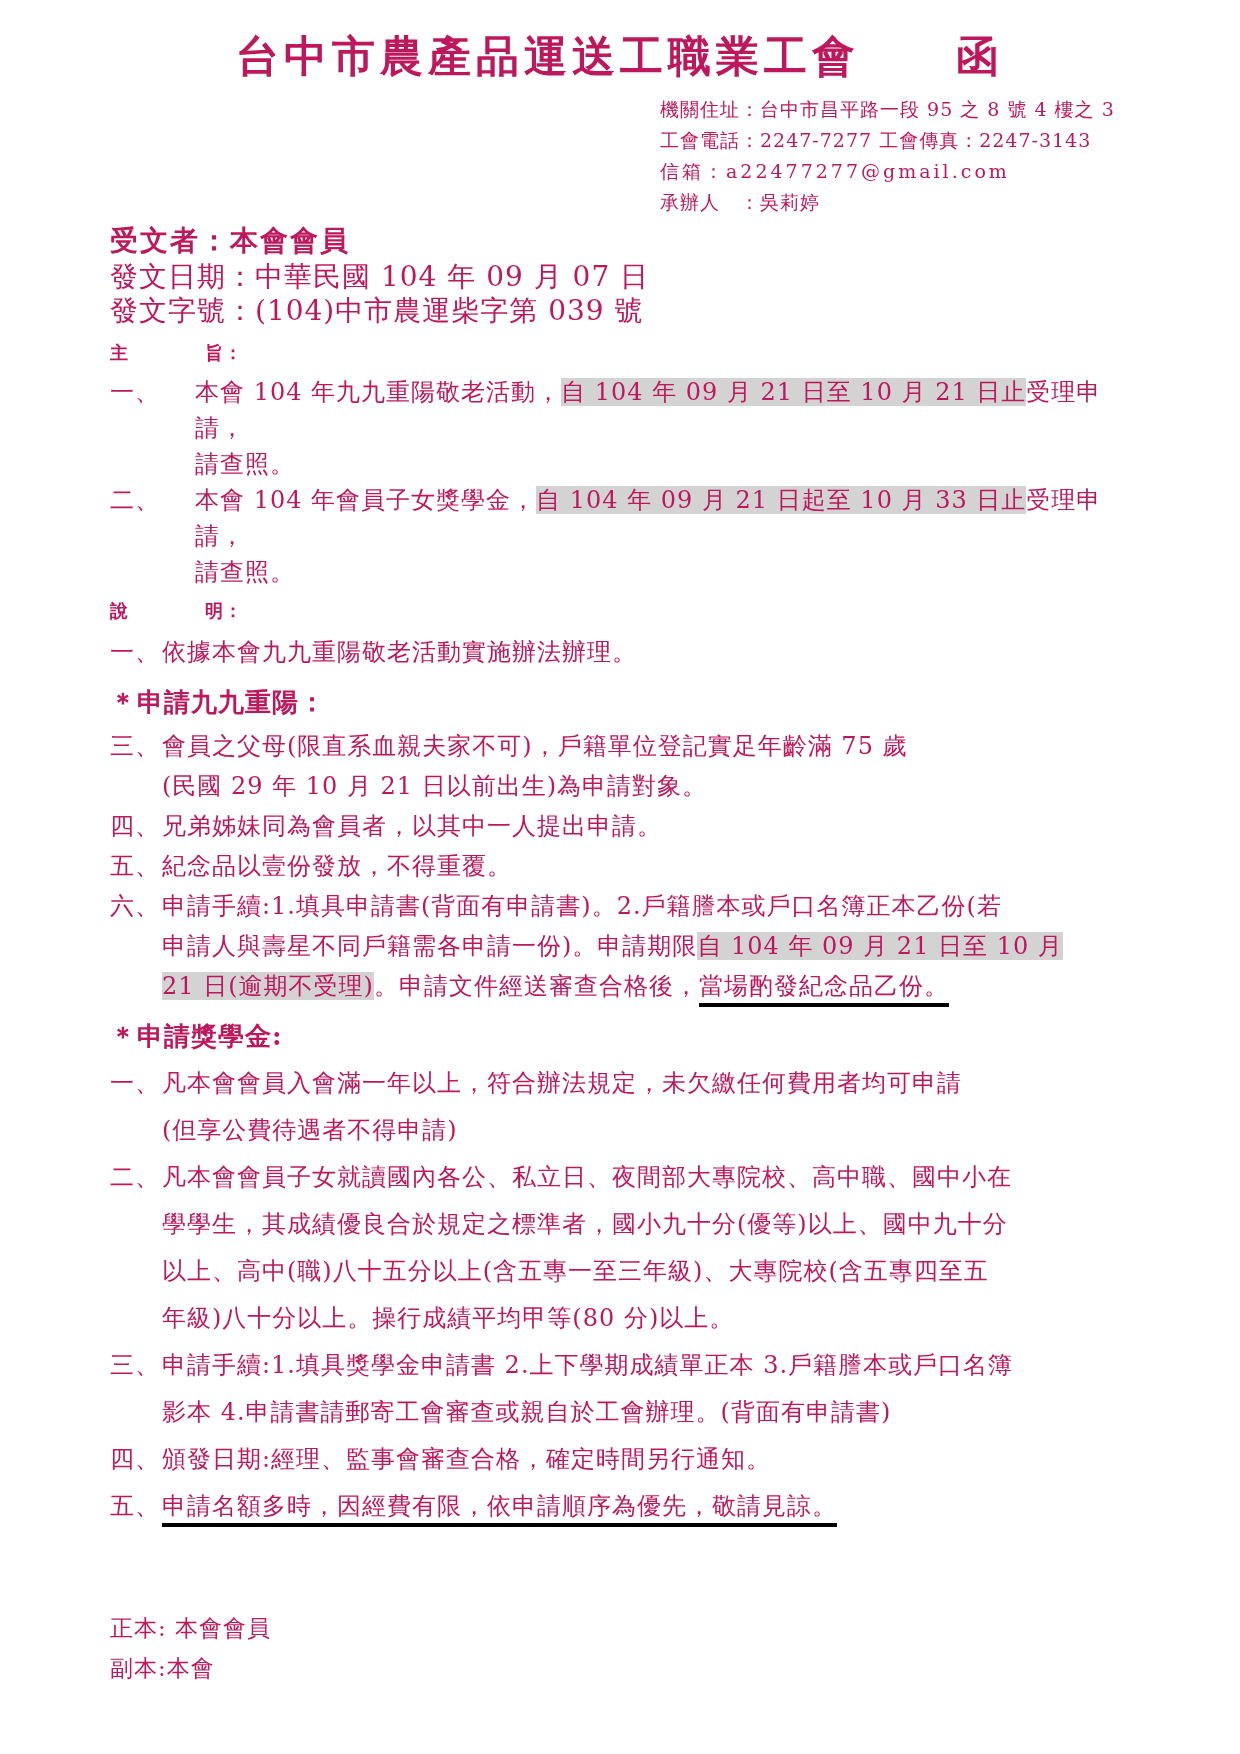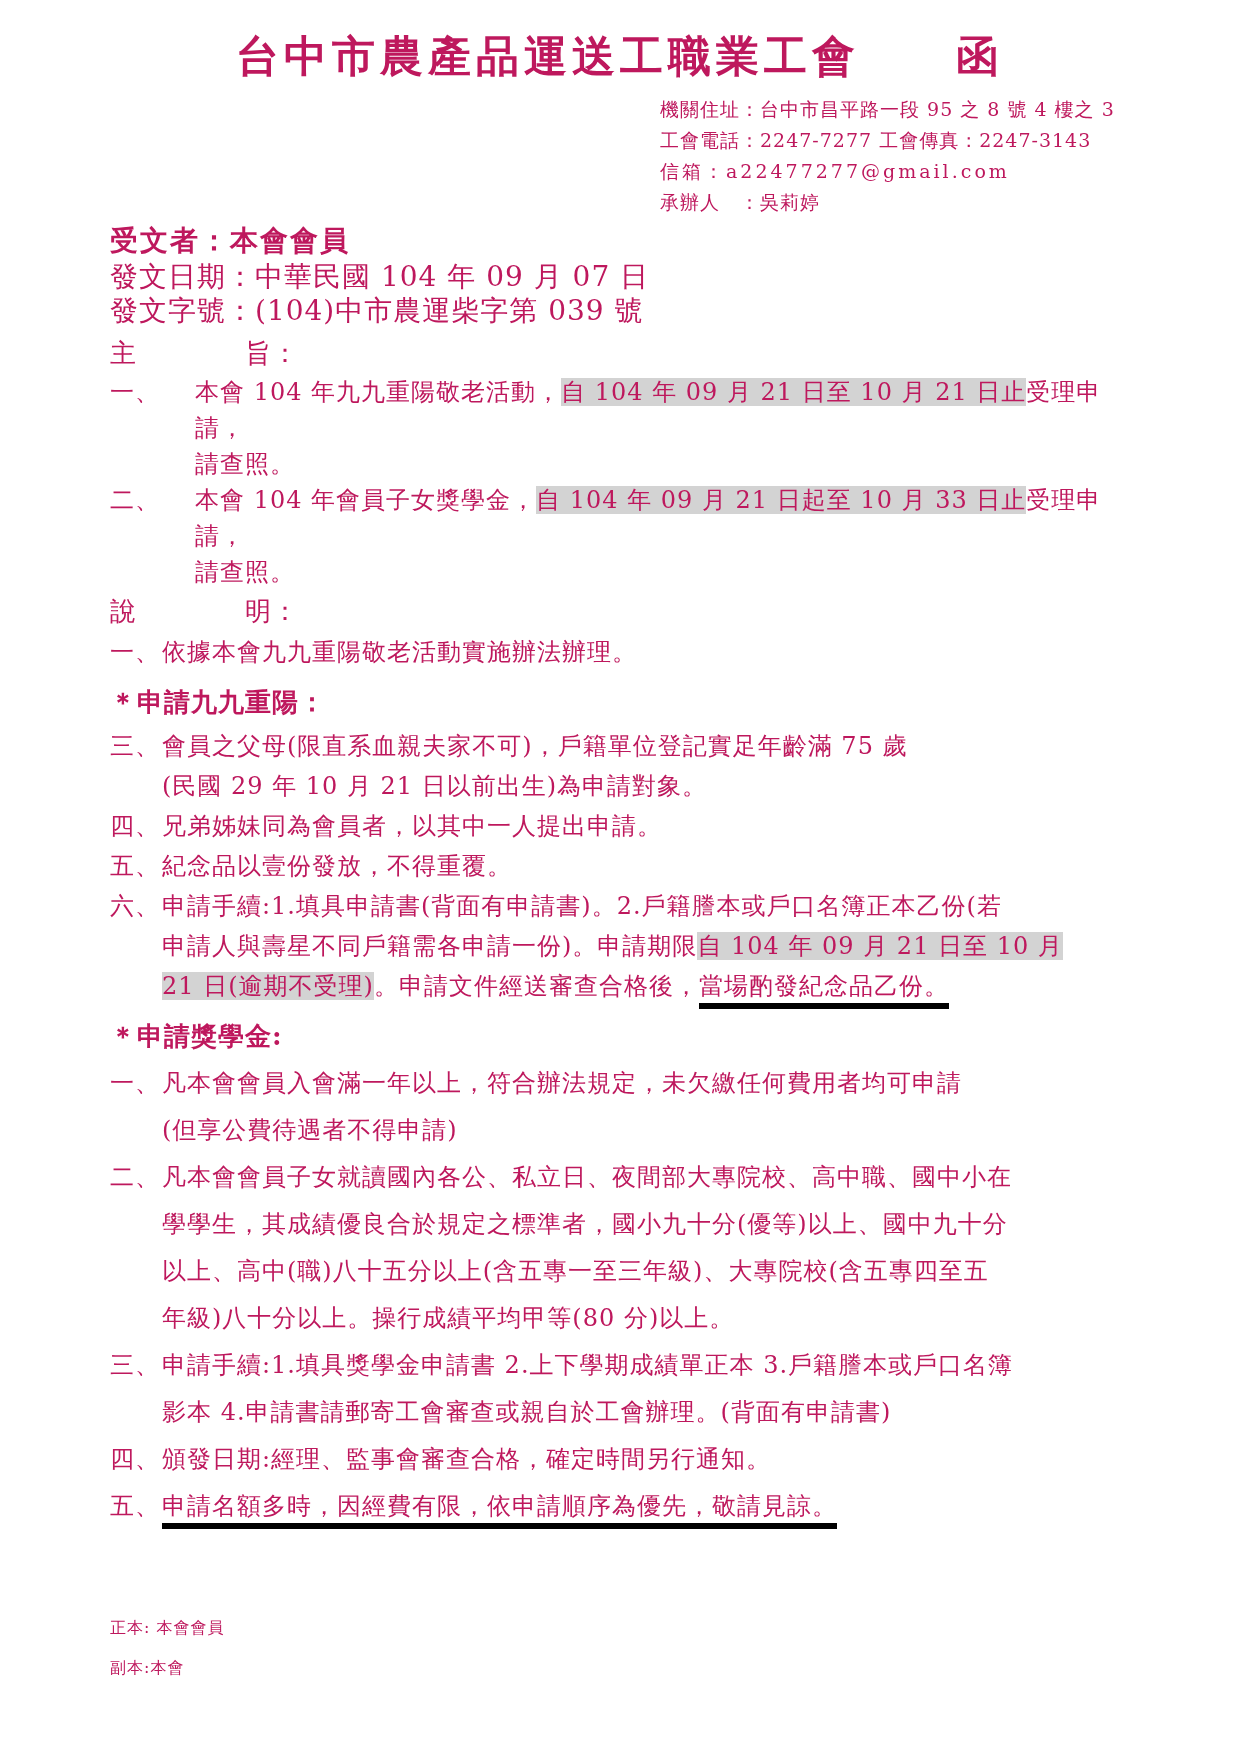--- a/index.html
+++ b/index.html
@@ -12,32 +12,32 @@
     margin:0; text-align:center; font-size:43px; font-weight:700;
     letter-spacing:5px; white-space:nowrap; line-height:60px;
   }
   .contact { margin:8px 0 0 550px; }
   .contact .line { font-size:19px; line-height:31px; letter-spacing:1px; }
   .contact .spread { letter-spacing:3px; }
   .recipient { margin-top:4px; font-size:28px; font-weight:700; letter-spacing:2px; line-height:38px; }
   .meta { font-size:28px; line-height:34px; letter-spacing:1px; }
   #doc-body { margin-top:4px; }
   .blk { margin:0; font-size:24px; letter-spacing:1px; }
-  .label { font-weight:400; font-size:26px; line-height:42px; }
+  .label { font-weight:700; font-size:18px; line-height:42px; }
   .subheader { font-weight:700; font-size:26px; line-height:40px; margin:10px 0 4px 0; }
   .item { line-height:40px; }
   .item.tight { line-height:36px; }
   .item.loose { line-height:47px; }
   .item-wide { padding-left:85px; text-indent:-85px; }
   .item-wide .marker { display:inline-block; width:85px; text-indent:0; }
   .item-normal { padding-left:52px; text-indent:-52px; }
   .item-normal .marker { display:inline-block; width:52px; text-indent:0; }
   .hl { background:var(--hl,#d3d3d3); }
-  .ul { border-bottom:6px solid #000000; padding-bottom:3px; }
-  .copies { margin-top:78px; font-size:16px; line-height:40px; letter-spacing:1px; }
+  .ul { border-bottom:4px solid #000000; padding-bottom:3px; }
+  .copies { margin-top:78px; font-size:23px; line-height:40px; letter-spacing:1px; }
 </style>
 </head>
 <body>
 
 <div class="page">
   <h1 class="doc-title">台中市農產品運送工職業工會　　函</h1>
 
   <div class="contact">
     <div class="line">機關住址：台中市昌平路一段 95 之 8 號 4 樓之 3</div>
     <div class="line">工會電話：2247-7277 工會傳真：2247-3143</div>

